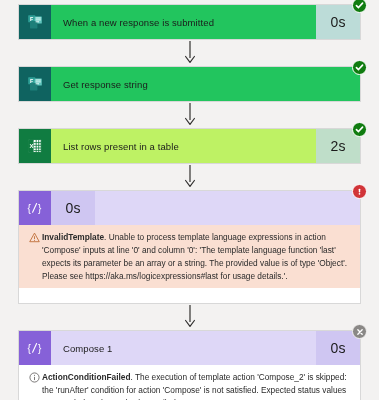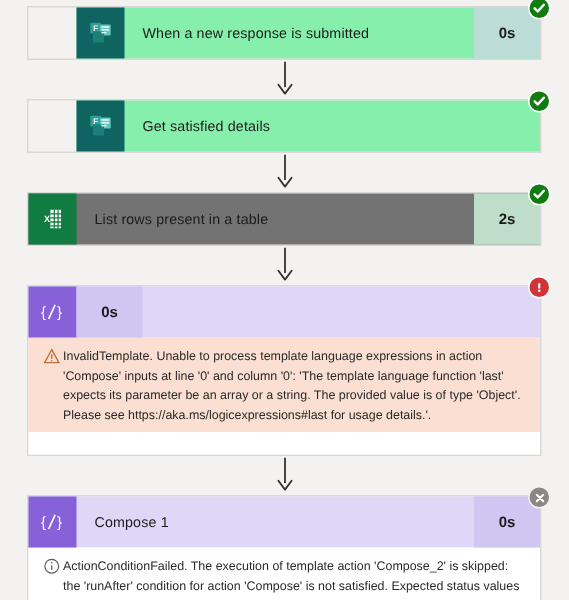--- a/index.html
+++ b/index.html
@@ -50,32 +50,31 @@
     letter-spacing: .1px;
     white-space: nowrap;
     overflow: hidden;
   }
   .duration {
     width: 44px;
     min-width: 44px;
     display: flex;
     align-items: center;
     justify-content: center;
-    font-size: 10px;
+    font-size: 14px;
     color: #1b1b1b;
-    font-weight: bold;
-  }
-
-  
-  .t-teal .card-head { background: #86efac; margin-left: 32px; }
+  }
+
+  
+  .t-teal .card-head { background: #22c55e; }
   .t-teal .duration  { background: #bcdcd8; }
   .t-teal .icon-box  { background: #0f6360; }
 
   
-  .t-green .card-head { background: #737373; }
+  .t-green .card-head { background: #bef264; }
   .t-green .duration  { background: #bfdec9; margin-left: 42px; }
   .t-green .icon-box  { background: #107c41; }
 
   
   .t-purple .card-head { background: #ded7f7; }
   .t-purple .duration  { background: #cfc6f2; }
   .t-purple .icon-box  { background: #8661d8; }
 
   
   .msg {
@@ -89,21 +88,21 @@
   .msg-error { background: #fadfd2; }
   .msg-info  { background: #ffffff; }
   .msg-icon {
     width: 15px;
     min-width: 15px;
     padding-top: 1px;
     display: flex;
     justify-content: center;
   }
   .msg-text { flex: 1; }
-  .msg-text b { font-weight: normal; }
+  .msg-text b { font-weight: bold; }
   .blank-strip {
     background: #ffffff;
     height: 15px;
   }
 
   
   .badge {
     position: absolute;
     top: -7px;
     right: -7px;
@@ -173,21 +172,21 @@
         <svg class="glyph" width="18" height="18" viewBox="0 0 18 18">
           <rect x="2.2" y="2.2" width="7.1" height="7.1" rx="0.6" fill="#2e9e96"></rect>
           <rect x="8.6" y="3.4" width="7.2" height="7.2" rx="0.6" fill="#5fc5bd"></rect>
           <rect x="4.0" y="8.0" width="7.4" height="7.4" rx="0.6" fill="#1d7f79"></rect>
           <text x="4.1" y="7.8" font-family="'Liberation Sans',sans-serif" font-size="5.4" font-weight="bold" fill="#ffffff">F</text>
           <rect x="9.6" y="4.5" width="5.2" height="1.0" fill="#e8fbf9"></rect>
           <rect x="9.6" y="6.4" width="5.2" height="1.0" fill="#e8fbf9"></rect>
           <rect x="9.6" y="8.3" width="3.4" height="1.0" fill="#e8fbf9"></rect>
         </svg>
       </div>
-      <div class="title">Get satisfied details</div>
+      <div class="title">Get response string</div>
     </div>
     <div class="badge b-ok">
       <svg width="9" height="9" viewBox="0 0 10 10">
         <path d="M1.6 5.1 L3.9 7.3 L8.4 2.4" stroke="#ffffff" stroke-width="1.8" fill="none" stroke-linecap="round" stroke-linejoin="round"></path>
       </svg>
     </div>
   </div>
 
   <div class="arrow">
     <svg width="14" height="24" viewBox="0 0 14 24">

